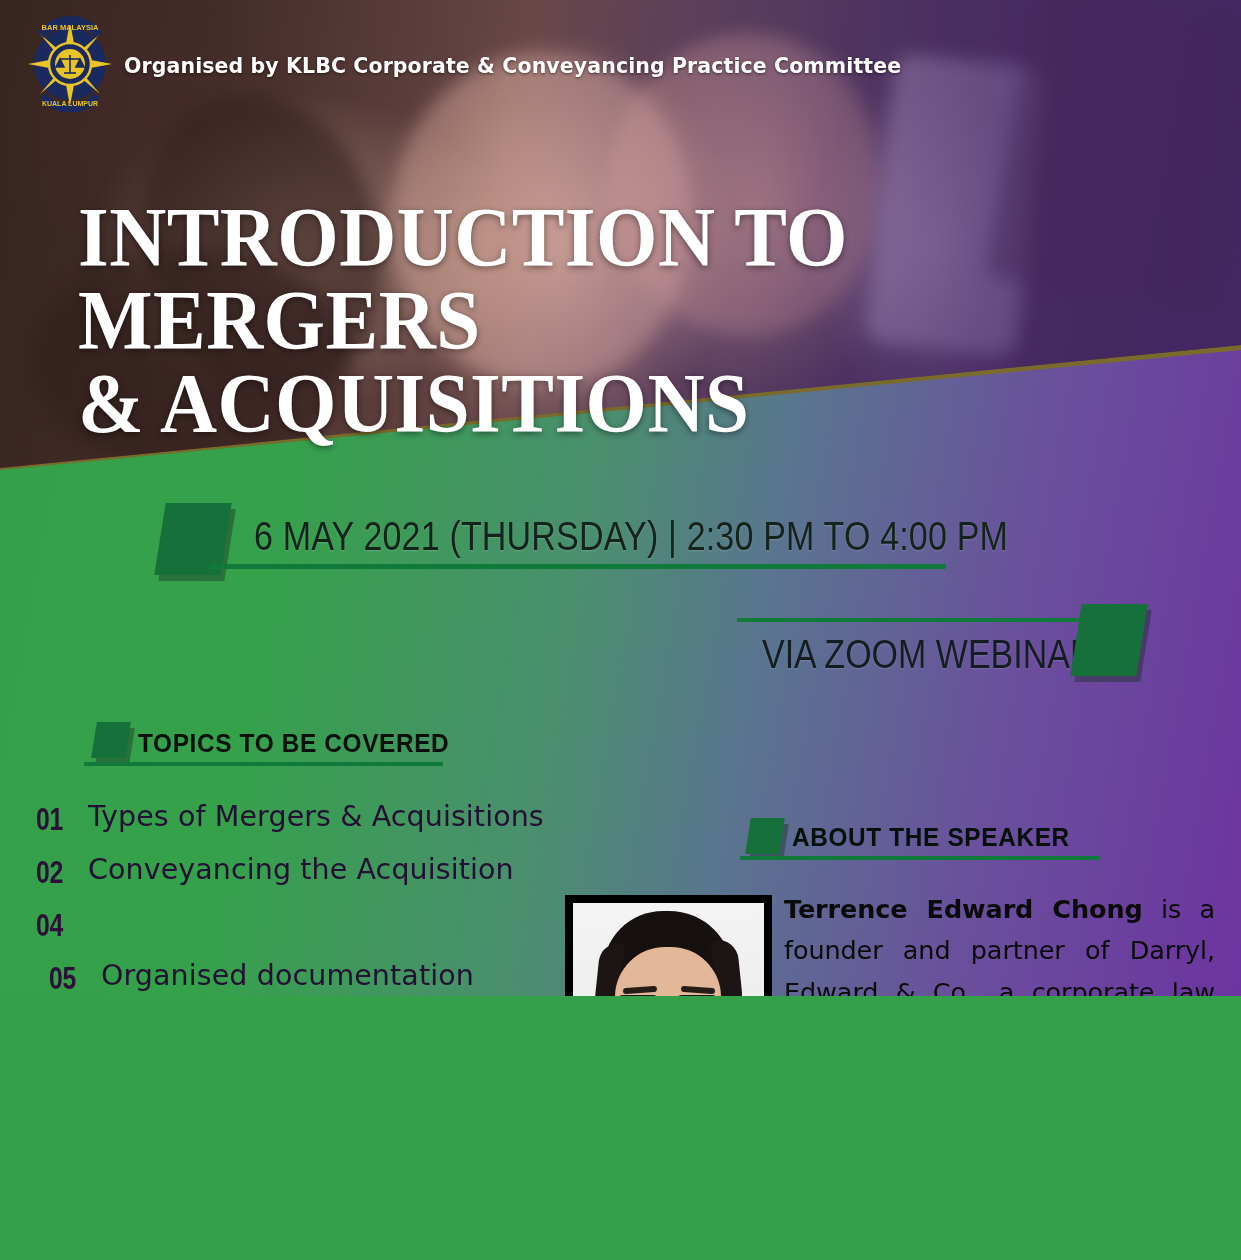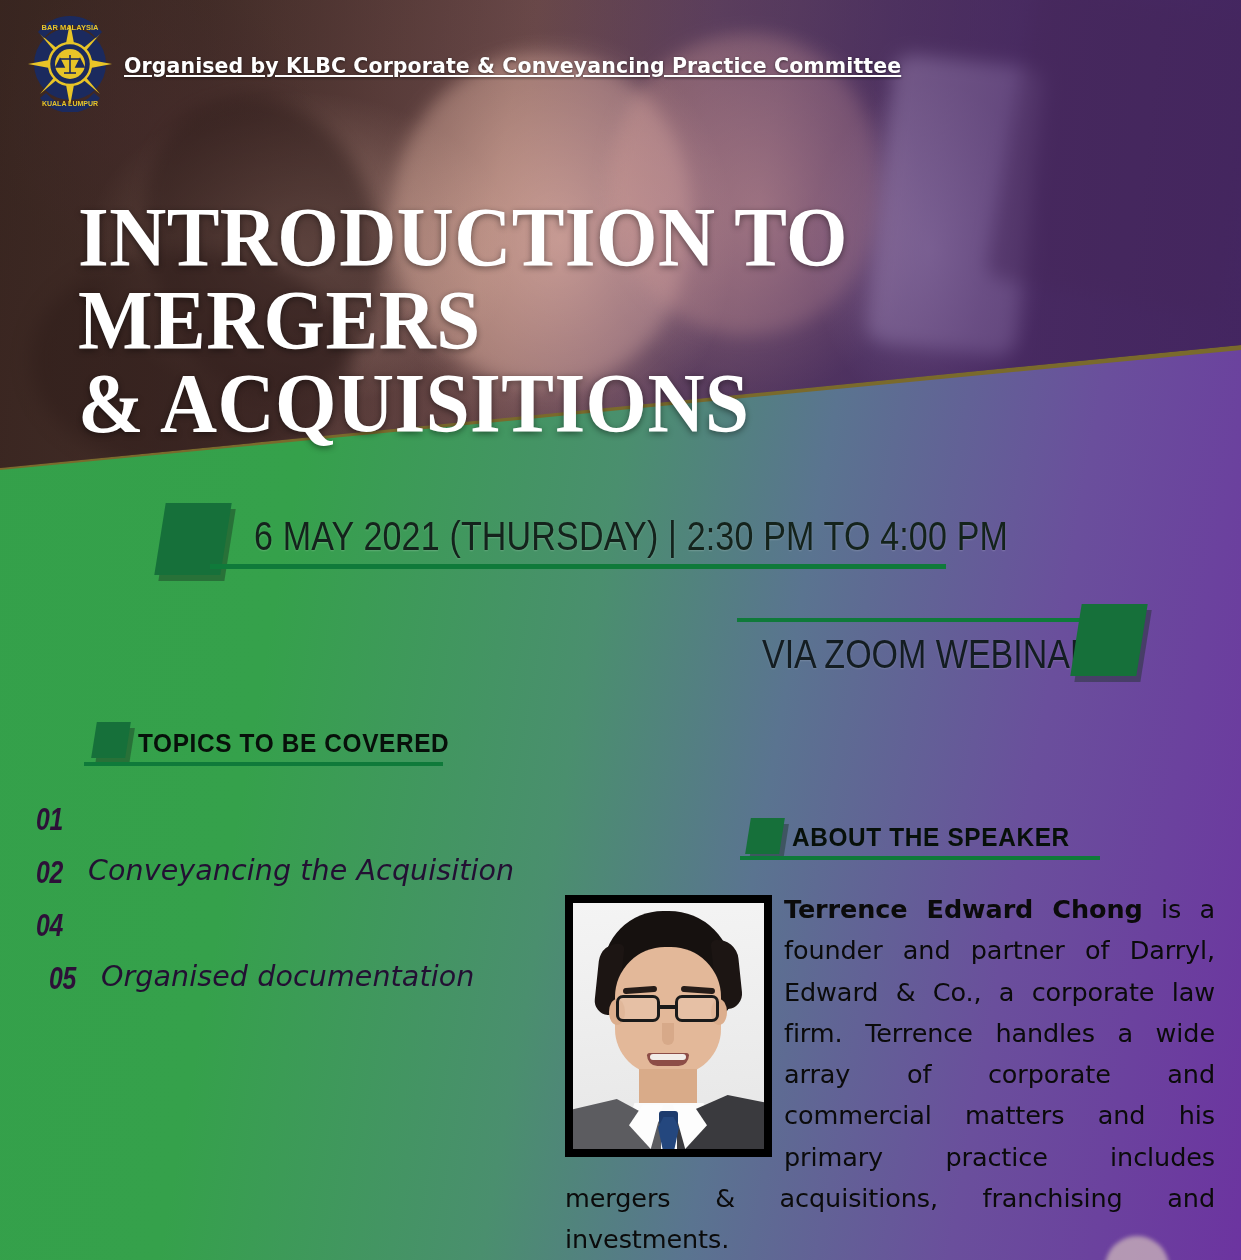--- a/index.html
+++ b/index.html
@@ -7,21 +7,21 @@
   body {
     font-family:"Liberation Sans", sans-serif;
     overflow:hidden;
     position:relative;
     background:#34a04a;
   }
 
   
   .poster{
     position:absolute; inset:0;
-    width:1241px; height:1260px;
+    width:1241px; height:996px;
     overflow:hidden;
     background:linear-gradient(100deg,
         #34a04a 0%,
         #35a14b 26%,
         #4a8f6e 48%,
         #5a7490 62%,
         #6a4f9c 80%,
         #6c34a0 100%);
   }
 
@@ -88,21 +88,20 @@
   
   .logo{position:absolute;left:26px;top:14px;width:88px;height:98px;}
 
   
   .organiser{
     position:absolute;left:124px;top:54px;
     font-size:20.5px;font-weight:600;color:#ffffff;
     letter-spacing:.1px;white-space:nowrap;
     font-family:"DejaVu Sans", sans-serif;
     text-shadow:0 1px 3px rgba(0,0,0,.55);
-    text-decoration:underline;
   }
 
   
   .title{
     position:absolute;left:78px;top:196px;width:1080px;
     font-family:"Liberation Serif", serif;
     font-weight:700;
     font-size:84px;
     line-height:.99;
     color:#ffffff;
@@ -154,21 +153,21 @@
     letter-spacing:.7px;white-space:nowrap;
     transform:scaleX(.92);transform-origin:left top;
   }
   .sec-topics{left:138px;top:728px;}
   .sec-speaker{left:792px;top:822px;}
   .rule-topics{left:84px;top:762px;width:359px;height:4px;}
   .rule-speaker{left:740px;top:856px;width:360px;height:4px;}
 
   
   .topics{position:absolute;left:36px;top:798px;width:520px;}
-  .topic-row{display:flex;align-items:center;margin-bottom:13px;font-style:italic;}
+  .topic-row{display:flex;align-items:flex-start;margin-bottom:13px;}
   .topic-row:nth-child(4){margin-bottom:12px;margin-left:13px;}
   .topic-num{
     width:52px;flex:0 0 52px;
     font-size:31px;font-weight:700;color:#2d1038;
     font-family:"Liberation Sans", sans-serif;
     transform:scaleX(.8);transform-origin:left top;
     letter-spacing:-.5px;
     padding-top:4px;
   }
   .topic-label{
@@ -304,20 +303,21 @@
   <div class="zoom-text">VIA ZOOM WEBINAR</div>
   <div class="chip chip-zoom"></div>
 
   <div class="chip chip-topics"></div>
   <div class="sec-head sec-topics">TOPICS TO BE COVERED</div>
   <div class="rule rule-topics"></div>
 
   <div class="topics">
     <div class="topic-row">
       <div class="topic-num">01</div>
+      <div class="topic-label">Types of Mergers &amp; Acquisitions</div>
     </div>
     <div class="topic-row">
       <div class="topic-num">02</div>
       <div class="topic-label">Conveyancing the Acquisition</div>
     </div>
     <div class="topic-row">
       <div class="topic-num">04</div>
     </div>
     <div class="topic-row">
       <div class="topic-num">05</div>

